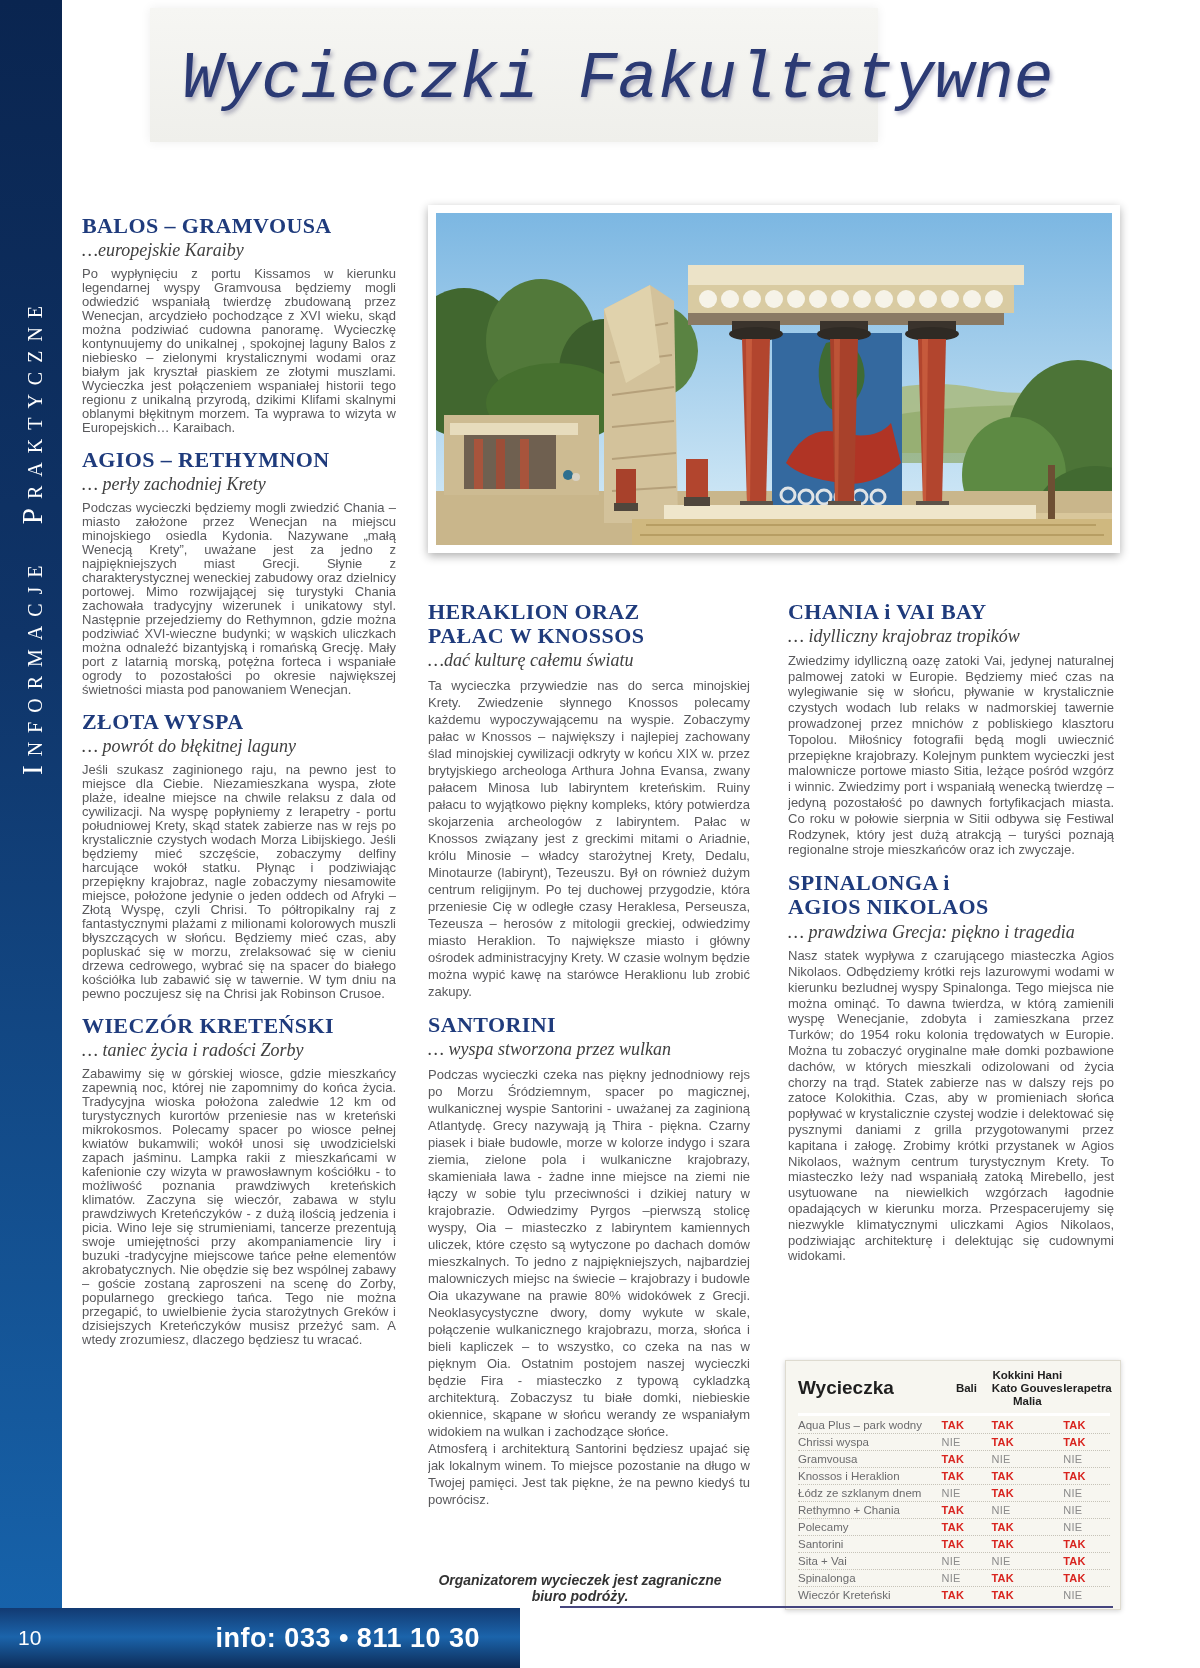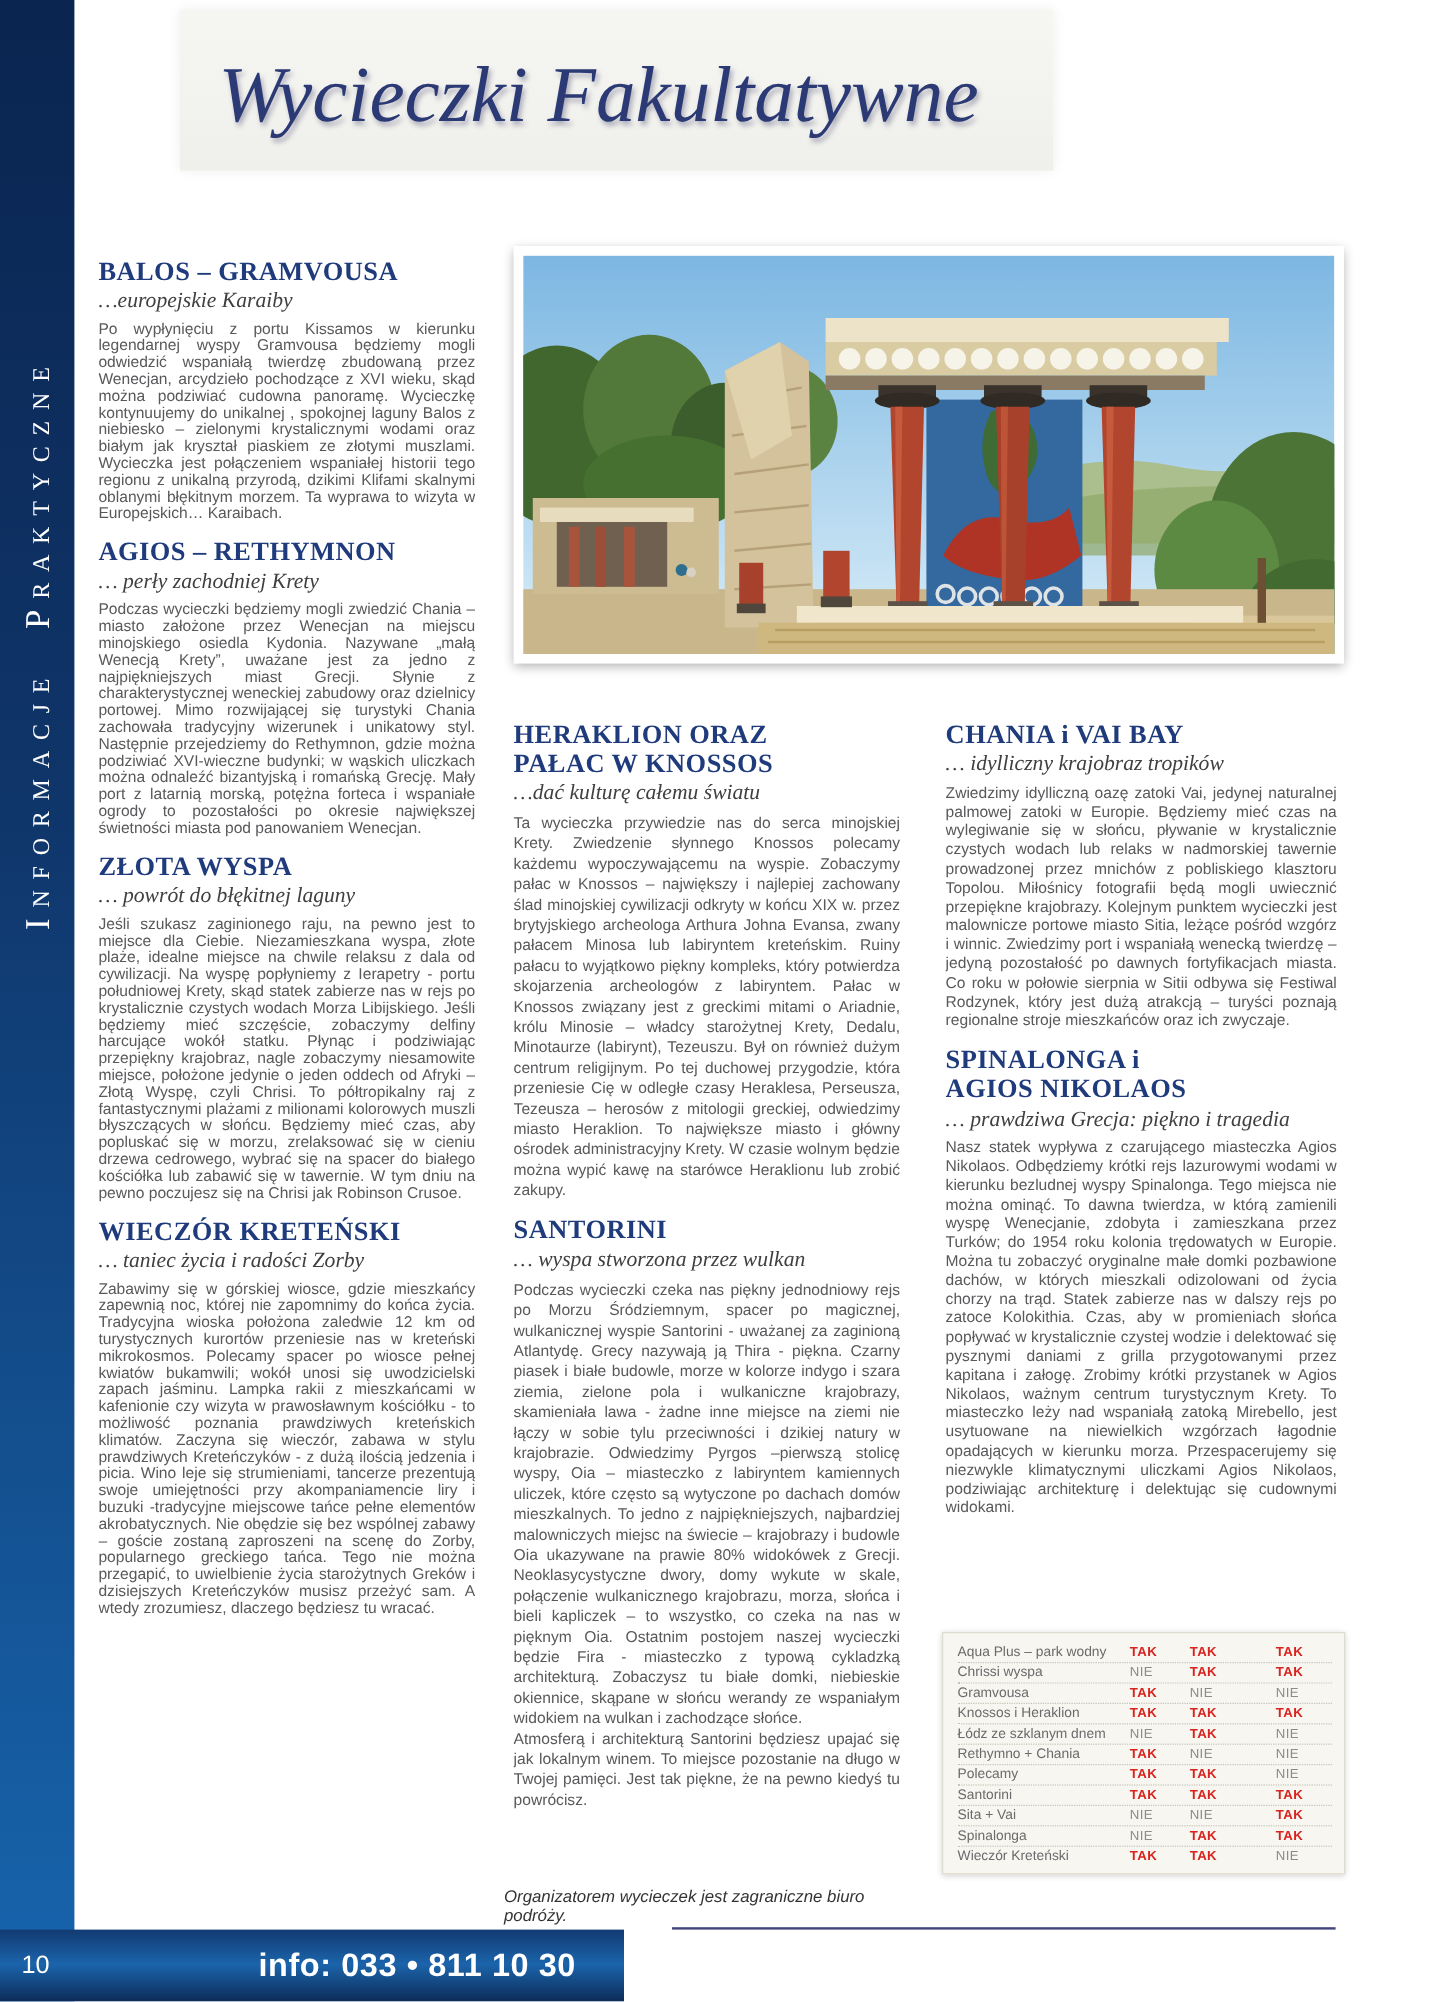--- a/index.html
+++ b/index.html
@@ -12,21 +12,21 @@
   .sidebar-label{position:absolute;left:16px;top:775px;width:730px;
     transform:rotate(-90deg);transform-origin:0 0;
     font-family:"Liberation Serif",serif;font-variant:small-caps;
     font-size:29px;letter-spacing:9px;word-spacing:16px;color:#ffffff;white-space:nowrap}
 
   
   .header-band{position:absolute;left:150px;top:8px;width:728px;height:134px;
     background:linear-gradient(180deg,#f6f6f3 0%,#efefeb 100%);
     box-shadow:0 0 10px rgba(0,0,0,.07)}
   .page-title{position:absolute;left:182px;top:42px;width:700px;
-    font-family:Liberation Serif, serif;font-style:italic;font-size:66px;
+    font-family:Liberation Mono, monospace;font-style:italic;font-size:66px;
     color:#2b3a74;text-shadow:2px 3px 4px rgba(40,40,90,.35);white-space:nowrap}
 
   
   .col{position:absolute;overflow:hidden}
   .col-1{left:82px;top:214px;width:314px;height:1390px}
   .col-2{left:428px;top:600px;width:322px;height:975px}
   .col-3{left:788px;top:600px;width:326px;height:758px}
 
   .sec{margin-bottom:13px}
   .sec-title{font-family:"Liberation Serif",serif;font-weight:bold;color:#1f3b7c;
@@ -53,22 +53,22 @@
   .t-head .h-col{font-size:11.5px;font-weight:bold;color:#1e1e1e;text-align:center;
     line-height:1.12;white-space:pre-line}
   .t-row{display:grid;grid-template-columns:46% 16% 23% 15%;align-items:center;
     border-top:1px dotted #c6c3b8;padding:2px 0}
   .t-row:first-child{border-top:none}
   .t-label{font-size:11.5px;color:#6b6b6d}
   .t-val{font-size:11px;color:#8b8b8b;text-align:left;letter-spacing:.3px}
   .t-val.yes{color:#d8231e;font-weight:bold}
 
   
-  .organizer-note{position:absolute;left:420px;top:1572px;width:320px;text-align:left;
-    font-size:14px;font-style:italic;font-weight:normal;color:#333333}
+  .organizer-note{position:absolute;left:420px;top:1572px;width:320px;text-align:center;
+    font-size:14px;font-style:italic;font-weight:bold;color:#333333}
   .footer-line{position:absolute;left:560px;top:1606px;width:553px;height:2px;background:#45457e}
   .footer-bar{position:absolute;left:0;top:1608px;width:520px;height:60px;
     background:linear-gradient(180deg,#123a72 0%,#1b64ab 48%,#0d2c58 100%);
     display:flex;align-items:center}
   .page-number{color:#ffffff;font-size:21px;margin-left:18px;width:60px}
   .footer-info{color:#ffffff;font-size:27px;font-weight:bold;flex:1;text-align:right;
     padding-right:40px;letter-spacing:.5px}
 </style>
 </head>
 <body>
@@ -234,20 +234,28 @@
 
   <section class="sec">
     <h2 class="sec-title">SPINALONGA i
 AGIOS NIKOLAOS</h2>
     <div class="sec-sub">… prawdziwa Grecja: piękno i tragedia</div>
     <div class="sec-body">Nasz statek wypływa z czarującego miasteczka Agios Nikolaos. Odbędziemy krótki rejs lazurowymi wodami w kierunku bezludnej wyspy Spinalonga. Tego miejsca nie można ominąć. To dawna twierdza, w którą zamienili wyspę Wenecjanie, zdobyta i zamieszkana przez Turków; do 1954 roku kolonia trędowatych w Europie. Można tu zobaczyć oryginalne małe domki pozbawione dachów, w których mieszkali odizolowani od życia chorzy na trąd. Statek zabierze nas w dalszy rejs po zatoce Kolokithia. Czas, aby w promieniach słońca popływać w krystalicznie czystej wodzie i delektować się pysznymi daniami z grilla przygotowanymi przez kapitana i załogę. Zrobimy krótki przystanek w Agios Nikolaos, ważnym centrum turystycznym Krety. To miasteczko leży nad wspaniałą zatoką Mirebello, jest usytuowane na niewielkich wzgórzach łagodnie opadających w kierunku morza. Przespacerujemy się niezwykle klimatycznymi uliczkami Agios Nikolaos, podziwiając architekturę i delektując się cudownymi widokami.</div>
   </section>
 </div>
 
 <div class="avail-table">
+  <div class="t-head">
+    <div class="h-main">Wycieczka</div>
+    <div class="h-col">Bali</div>
+    <div class="h-col">Kokkini Hani
+Kato Gouves
+Malia</div>
+    <div class="h-col">Ierapetra</div>
+  </div>
   <div>
   <div class="t-row">
     <div class="t-label">Aqua Plus – park wodny</div>
     <div class="t-val yes">TAK</div>
     <div class="t-val yes">TAK</div>
     <div class="t-val yes">TAK</div>
   </div>
 
   <div class="t-row">
     <div class="t-label">Chrissi wyspa</div>

